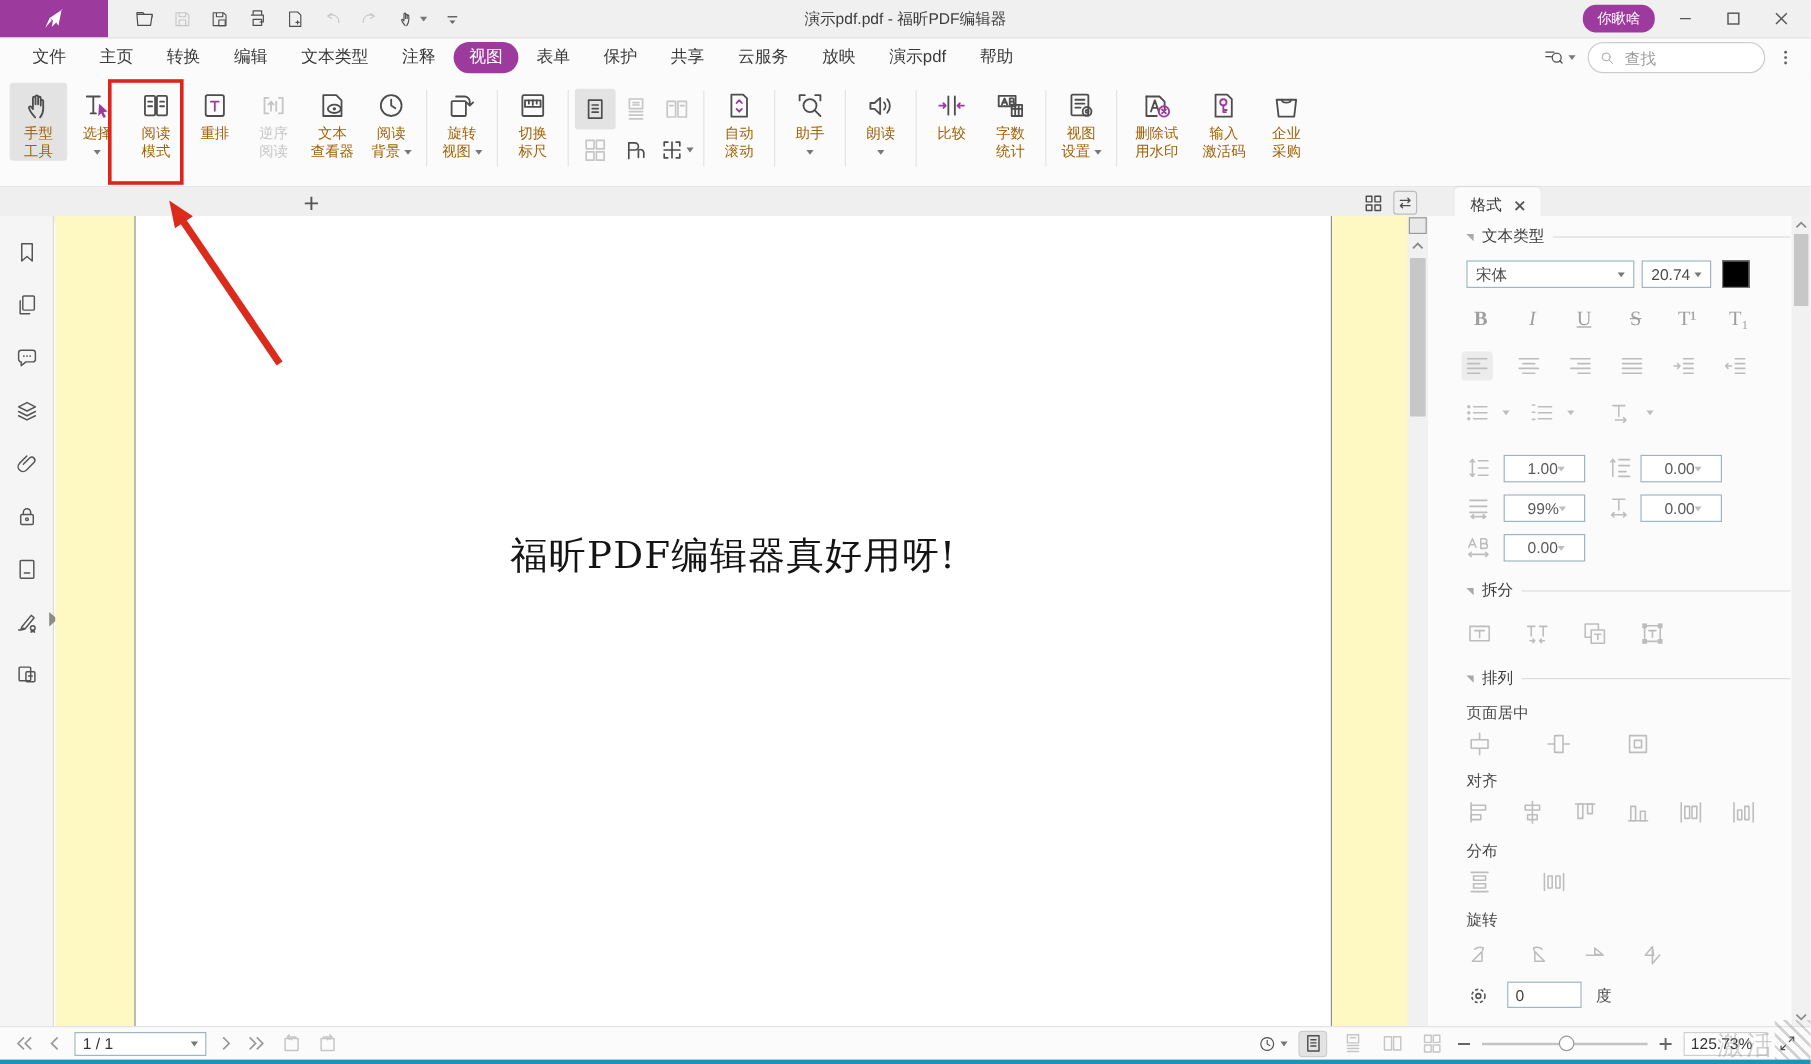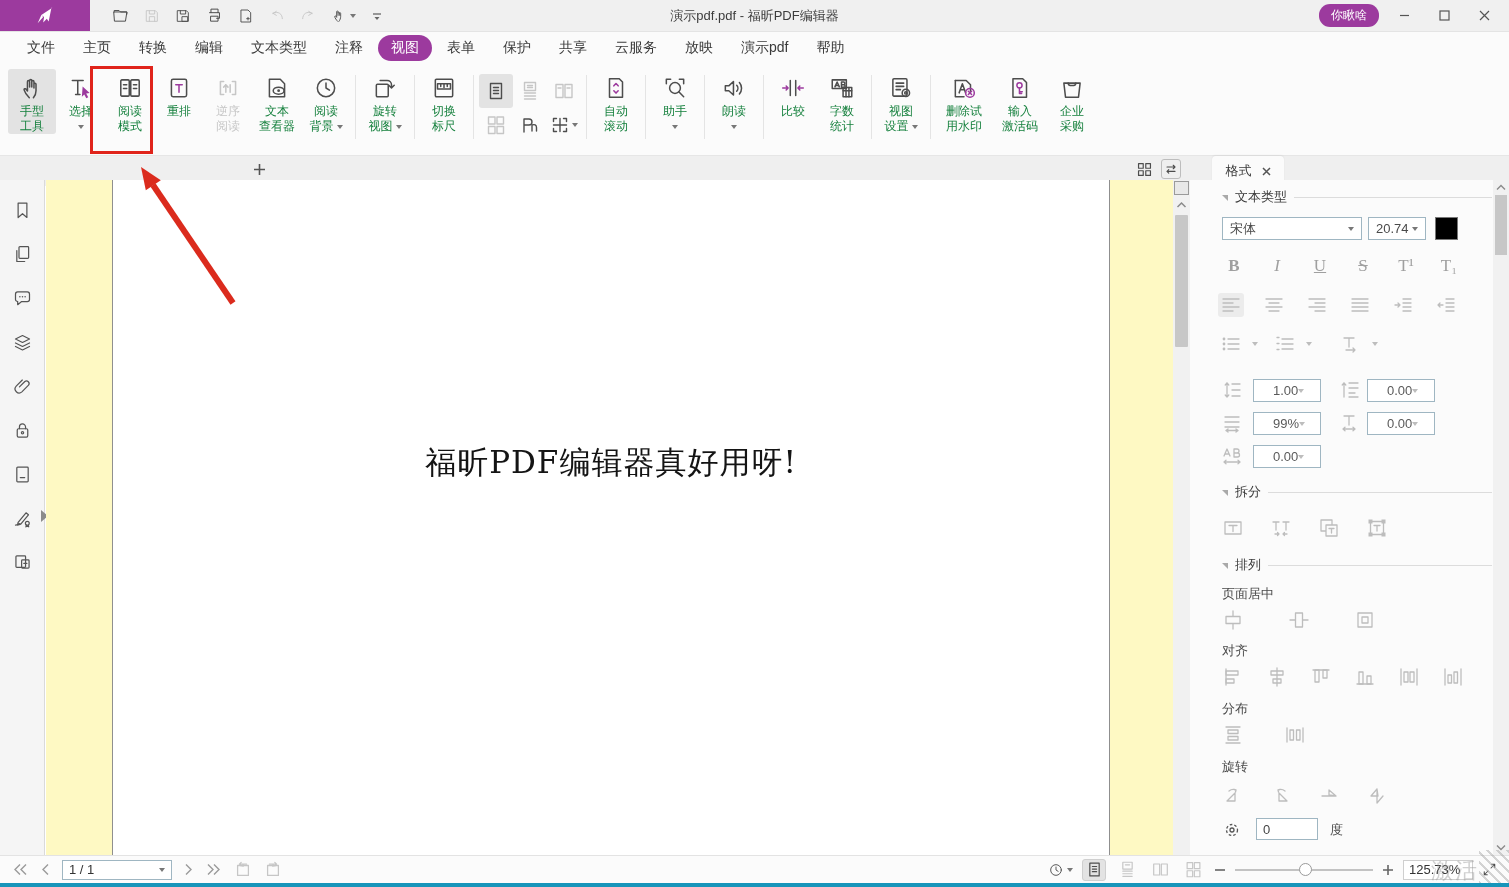--- a/index.html
+++ b/index.html
@@ -33,21 +33,21 @@
   .menu-item.active{background:#9c3a9e;color:#fff}
   .mb-right{margin-left:auto;display:flex;align-items:center;gap:10px}
   .searchbox{width:128px;height:24px;border:1px solid #cdcdcd;border-radius:13px;background:#fff;display:flex;align-items:center;padding:0 9px;gap:6px}
   .searchbox input{border:none;outline:none;width:80px;font-size:13px;color:#555;background:transparent}
   .searchbox input::placeholder{color:#9a9a9a}
 
   
   .ribbon{height:86px;background:#fbfbfb;border-bottom:1px solid #e6e6e6;display:flex;align-items:flex-start;padding:5px 6px 0 8px;gap:1px}
   .rbtn{min-width:44px;display:flex;flex-direction:column;align-items:center;padding:3px 2px 0;border-radius:3px}
   .rbtn .ric{height:32px;display:flex;align-items:center;justify-content:center}
-  .rbtn .rlb{font-size:12px;line-height:15px;color:#15803d;text-align:center;white-space:nowrap}
+  .rbtn .rlb{font-size:12px;line-height:15px;color:#a16207;text-align:center;white-space:nowrap}
   .rbtn.sel{background:#e3e3e3}
   .rbtn.dis .rlb{color:#c6c6c6}
   .lbrow{display:flex;align-items:center;gap:3px;justify-content:center}
   .rdiv{width:1px;height:64px;background:#e4e4e4;margin:6px 4px 0;flex:0 0 auto}
   .pgrid{display:grid;grid-template-columns:repeat(3,34px);grid-auto-rows:34px;margin-top:5px}
   .pcell{display:flex;align-items:center;justify-content:center;gap:2px;border-radius:3px}
   .pcell.sel{background:#e3e3e3}
 
   
   .tabbar{height:30px;background:#efefef;position:relative}
@@ -200,20 +200,44 @@
   <span class="menu-item">文本类型</span>
   <span class="menu-item">注释</span>
   <span class="menu-item active">视图</span>
   <span class="menu-item">表单</span>
   <span class="menu-item">保护</span>
   <span class="menu-item">共享</span>
   <span class="menu-item">云服务</span>
   <span class="menu-item">放映</span>
   <span class="menu-item">演示pdf</span>
   <span class="menu-item">帮助</span>
+  <div class="mb-right">
+    <span style="display:flex;align-items:center;gap:3px">
+      <svg class="ic" width="18" height="18" viewBox="0 0 24 24">
+          <path d="M3 6h9M3 11h6"></path>
+          <circle cx="15" cy="12" r="5"></circle>
+          <path d="M18.5 15.5L21 18"></path>
+        </svg>
+      <span class="car"></span>
+    </span>
+    <div class="searchbox">
+      <svg class="ic" width="13" height="13" viewBox="0 0 24 24">
+          <circle cx="10" cy="10" r="6" style="stroke:#9a9a9a"></circle>
+          <path d="M14.5 14.5L20 20" style="stroke:#9a9a9a"></path>
+        </svg>
+      <input placeholder="查找" style="">
+    </div>
+    <span>
+        <svg width="14" height="14" viewBox="0 0 14 14">
+          <circle cx="7" cy="2.5" r="1.2" fill="#666"></circle>
+          <circle cx="7" cy="7" r="1.2" fill="#666"></circle>
+          <circle cx="7" cy="11.5" r="1.2" fill="#666"></circle>
+        </svg>
+      </span>
+  </div>
 </div>
 
 <div class="ribbon">
 
   <div class="rbtn sel">
     <span class="ric">
         <svg class="ic" width="26" height="26" viewBox="0 0 24 24">
           <path d="M9.5 21c-2-2-4.2-5.2-4.8-7.3-.3-1 1.2-1.5 1.9-.6l1.2 1.6V6.2c0-1.5 2-1.5 2 0V11m0-5.8c0-1.5 2-1.5 2 0V11m0-4.7c0-1.5 2-1.5 2 0V12m0-3.4c0-1.4 1.9-1.4 1.9 0v5.9c0 2.8-.9 4.8-2.4 6.5"></path>
         </svg>
       </span>

